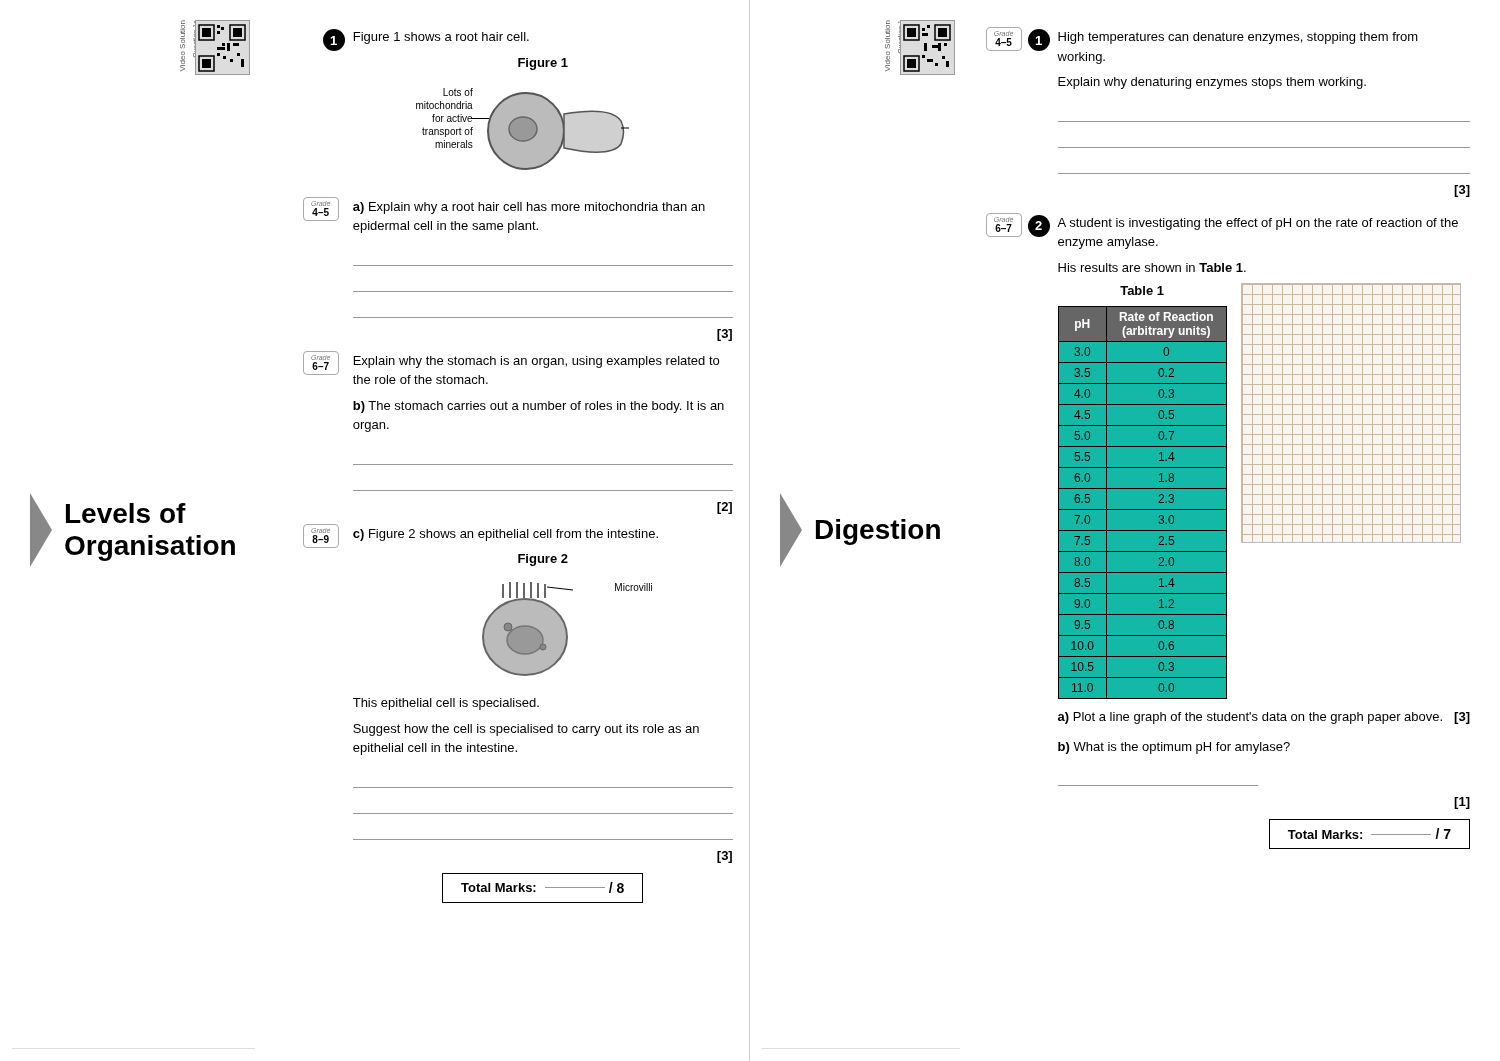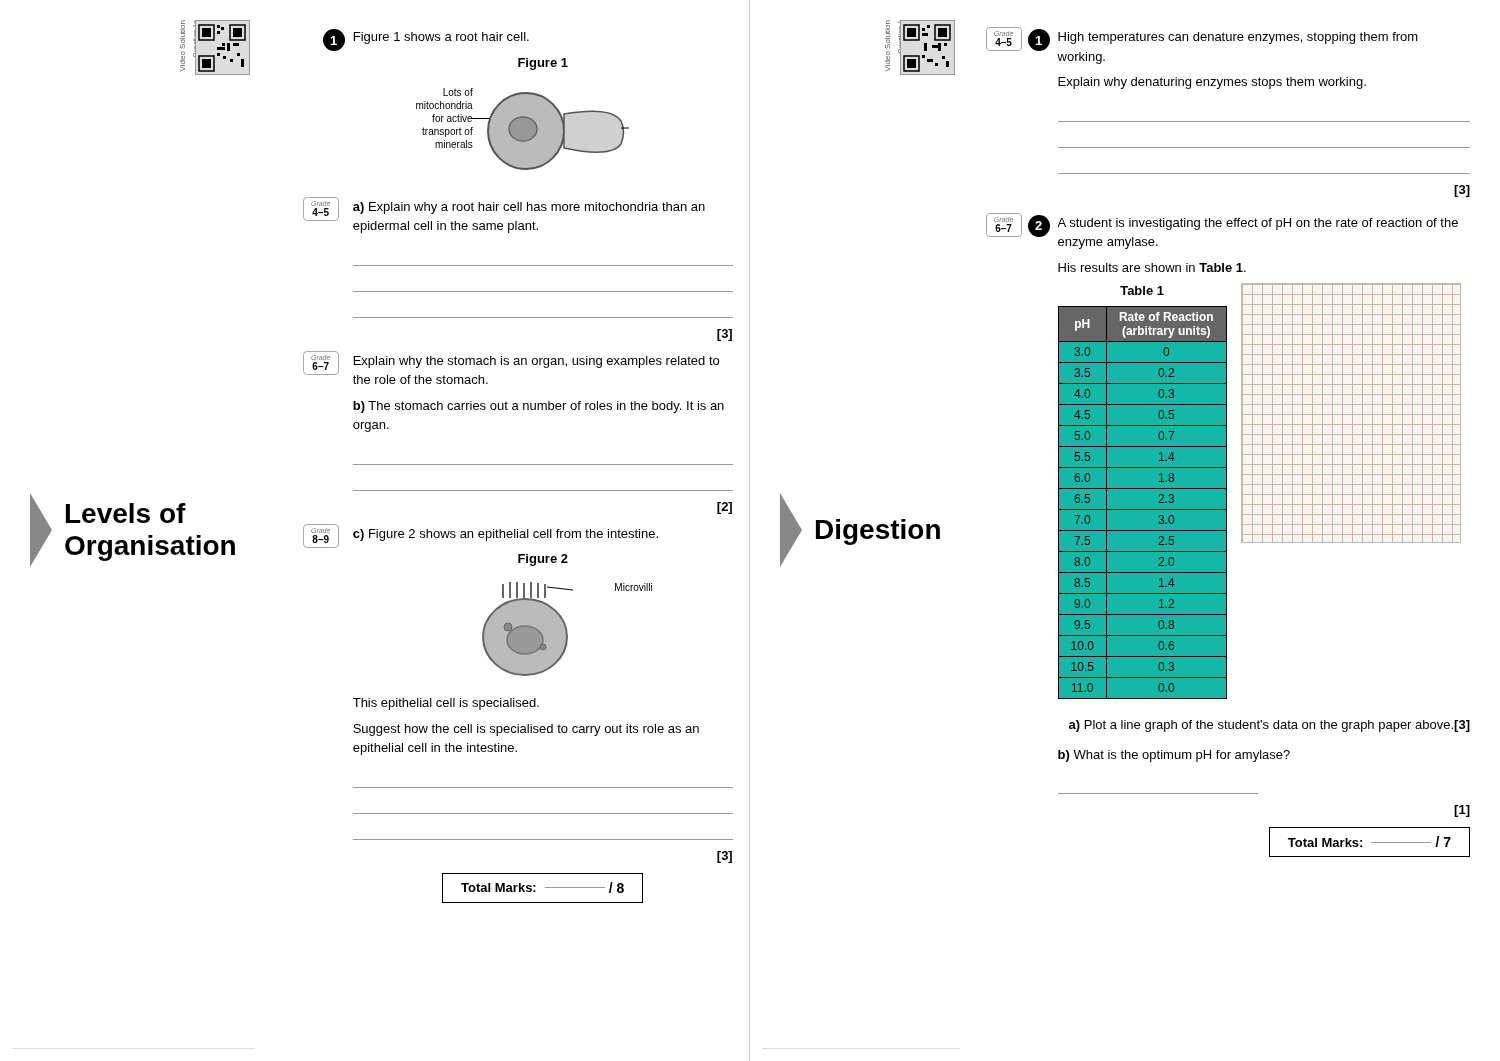--- a/index.html
+++ b/index.html
@@ -546,21 +546,21 @@
                     <td>11.0</td>
                     <td>0.0</td>
                   </tr>
                 </tbody>
             </table>
           </div>
 
           <div class="graph-paper"></div>
         </div>
 
-        <div class="sub-question" style="margin-top:8px;text-align:right;">
+        <div class="sub-question" style="">
           <p class="question-text">
             <span class="bold">a)</span>
             <span>Plot a line graph of the student's data on the graph paper above.</span>
             <span style="float:right;font-weight:bold;">[3]</span>
           </p>
         </div>
 
         <div class="sub-question">
           <p class="question-text">
             <span class="bold">b)</span>

